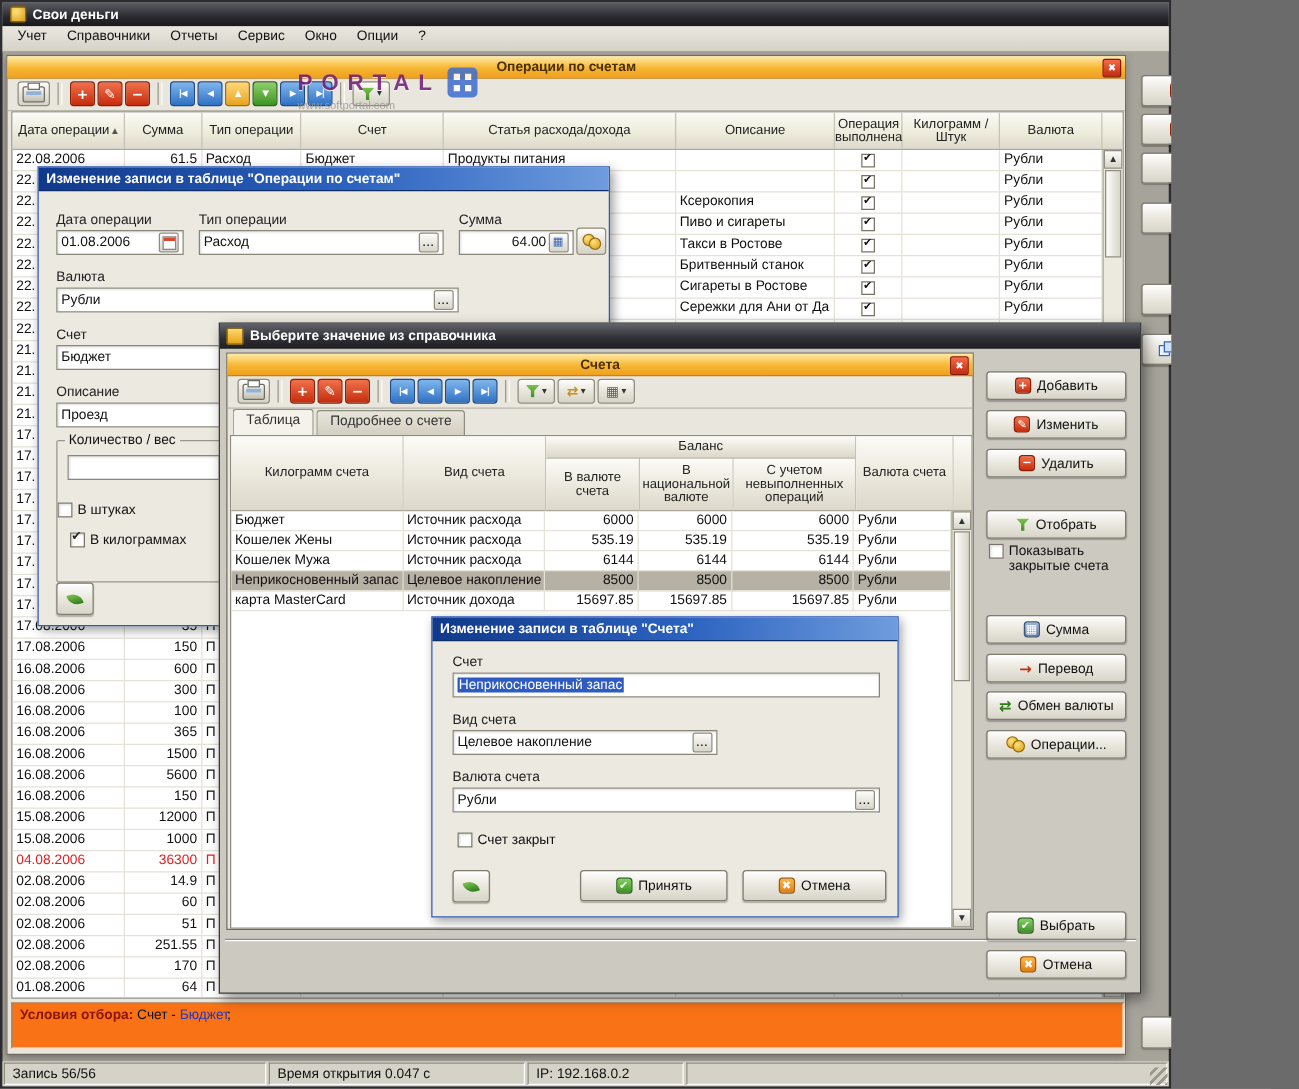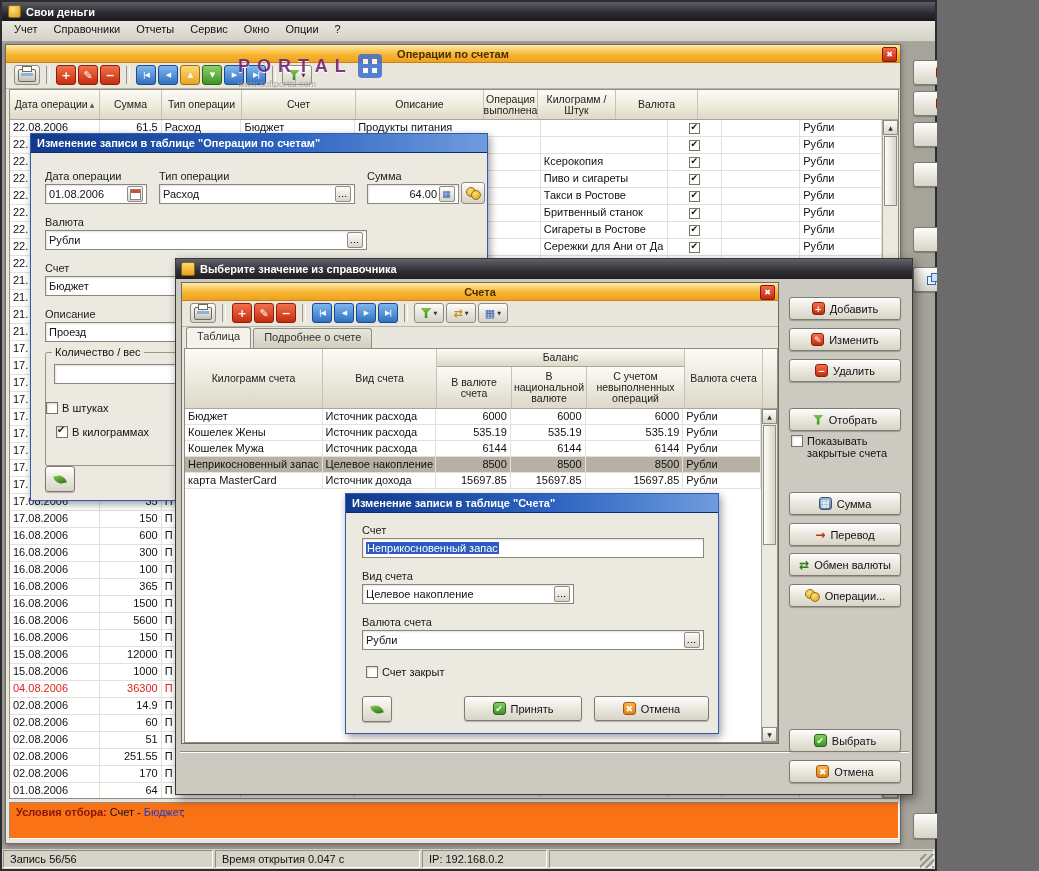--- a/index.html
+++ b/index.html
@@ -230,20 +230,21 @@
     </div>
     <div class="grid-wrap">
       <div class="thead">
         <span class="th w1">
             <span>Дата операции</span>
             <span class="sort">▲</span>
           </span>
         <span class="th w2">Сумма</span>
         <span class="th w3">Тип операции</span>
         <span class="th w4">Счет</span>
+        <span class="th w5">Статья расхода/дохода</span>
         <span class="th w6">Описание</span>
         <span class="th w7">Операция выполнена</span>
         <span class="th w8">Килограмм / Штук</span>
         <span class="th w9">Валюта</span>
         <span class="th wf"></span>
       </div>
       <div class="tbody">
           <div class="trow">
             <span class="c cd">22.08.2006</span>
             <span class="c cs">61.5</span>

